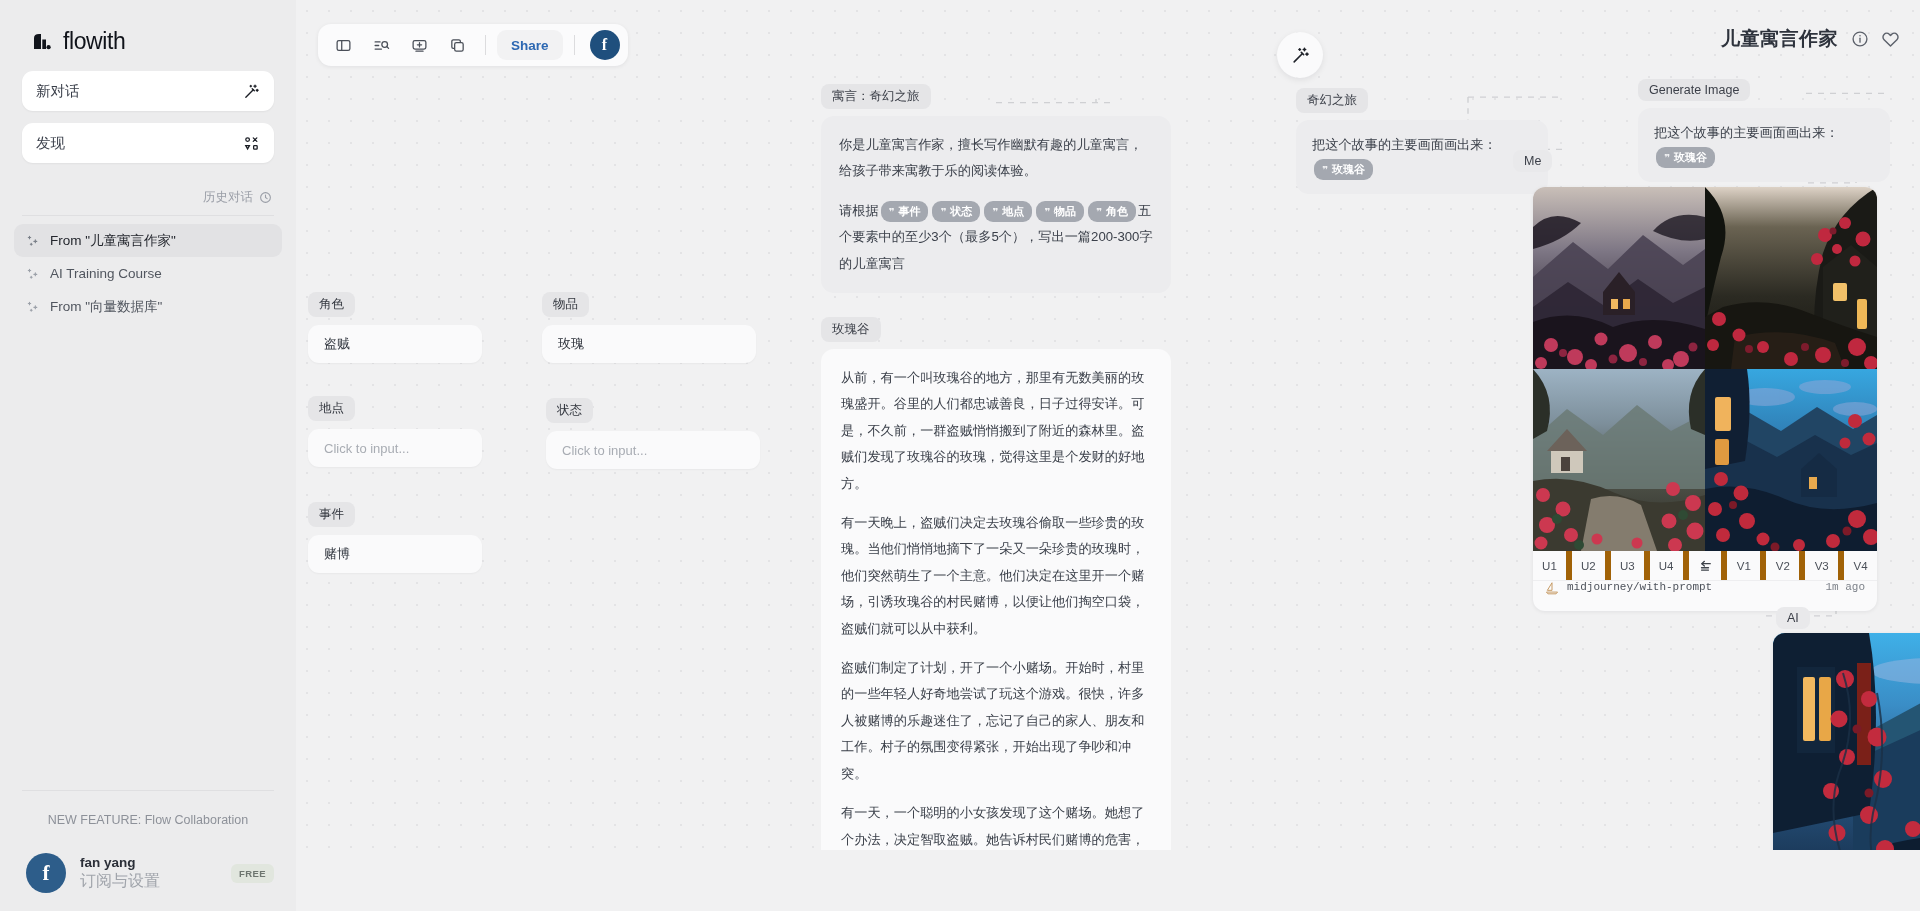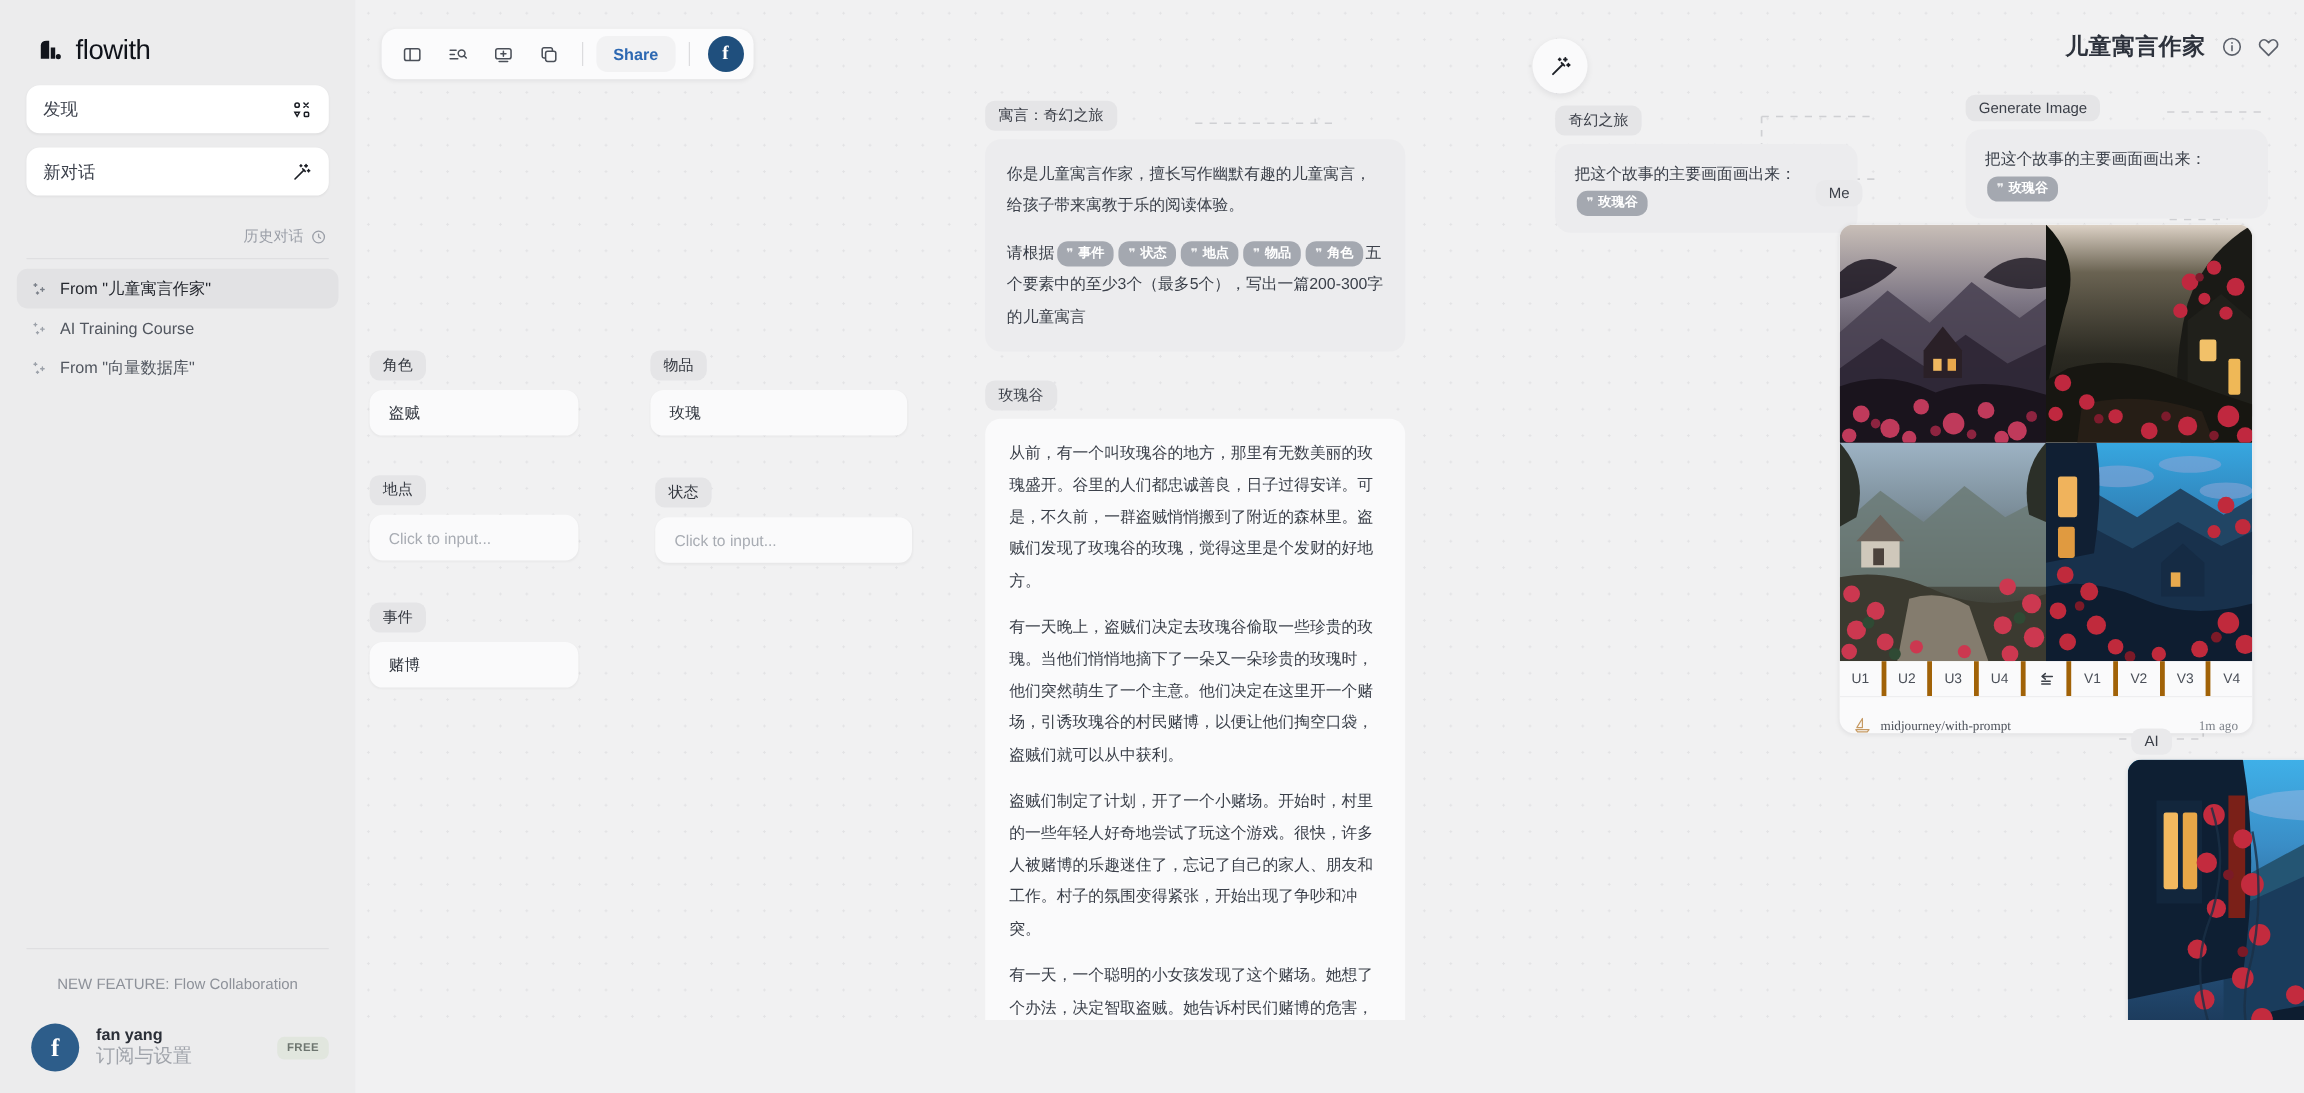--- a/index.html
+++ b/index.html
@@ -144,26 +144,26 @@
   
   .img-card{
     position:absolute; width:344px; background:#fafafb; border-radius:12px;
     overflow:hidden; box-shadow:0 1px 4px rgba(16,19,26,.07);
   }
   .grid2{ display:grid; grid-template-columns:1fr 1fr; grid-template-rows:1fr 1fr; width:344px; height:364px; }
   .cell{ position:relative; overflow:hidden; }
   .ubar{ display:flex; height:30px; align-items:stretch; border-bottom:1px solid #eeeef0; }
   .ubar div{
     flex:1; display:flex; align-items:center; justify-content:center;
-    font-size:11.5px; color:#4a4f58; cursor:pointer; border-right:4px solid #a16207;
+    font-size:11.5px; color:#4a4f58; cursor:pointer; border-right:6px solid #a16207;
   }
   .ubar div:last-child{ border-right:none; }
   .metarow{
-    height:30px; display:flex; align-items:flex-end; padding:0 12px; gap:8px;
-    font-family:Liberation Serif, serif; font-size:11px; color:#4d525b;
+    height:30px; display:flex; align-items:flex-start; padding:0 12px; gap:8px;
+    font-family:Liberation Mono, monospace; font-size:11px; color:#4d525b;
   }
   .metarow .grow{ flex:1; }
   .meta-ago{ color:#7d828a; }
   .small-tag{
     position:absolute; background:#e9e9eb; color:#3b3f48; font-size:12.5px;
     padding:4px 11px; border-radius:8px;
   }
 
   svg{ display:block; }
   .dash{ position:absolute; left:0; top:0; width:100%; height:100%; pointer-events:none; }
@@ -177,43 +177,43 @@
 
     <div class="brand">
       <span class="brand-mark">
         <svg width="26" height="26" viewBox="0 0 26 26">
           <path d="M4 20 L4 9 Q4 5 9 5 L11 5 L11 20 Z" fill="#12151c"></path>
           <path d="M12.3 20 L12.3 10.5 L16 10.5 L16 20 Z" fill="#12151c"></path>
           <circle cx="18.6" cy="18.2" r="2.1" fill="#12151c"></circle>
         </svg>
       </span>
       <span class="brand-name">flowith</span>
-    </div>
-
-    <div class="side-btn">
-      <span class="lbl">发现</span>
-      <span class="ic">
-        <svg width="17" height="17" viewBox="0 0 24 24" fill="none" stroke="#1b1e25" stroke-width="1.8">
-          <circle cx="6.5" cy="6.5" r="2.6"></circle>
-          <path d="M14.5 4 l5 5 M19.5 4 l-5 5" stroke-linecap="round"></path>
-          <path d="M3.9 15 l2.6 4.6 l2.6 -4.6 z"></path>
-          <rect x="15" y="15" width="5" height="5" rx="1"></rect>
-        </svg>
-      </span>
     </div>
 
     <div class="side-btn">
       <span class="lbl">新对话</span>
       <span class="ic">
         <svg width="17" height="17" viewBox="0 0 24 24" fill="none" stroke="#1b1e25" stroke-width="1.9" stroke-linecap="round">
           <path d="M4 20 L14.5 9.5"></path>
             <path d="M13 8 L16 11"></path>
           <path d="M17 3 v3 M15.5 4.5 h3"></path>
             <path d="M20 9 v2.6 M18.7 10.3 h2.6"></path>
             <path d="M11 3.4 v2 M10 4.4 h2"></path>
+        </svg>
+      </span>
+    </div>
+
+    <div class="side-btn">
+      <span class="lbl">发现</span>
+      <span class="ic">
+        <svg width="17" height="17" viewBox="0 0 24 24" fill="none" stroke="#1b1e25" stroke-width="1.8">
+          <circle cx="6.5" cy="6.5" r="2.6"></circle>
+          <path d="M14.5 4 l5 5 M19.5 4 l-5 5" stroke-linecap="round"></path>
+          <path d="M3.9 15 l2.6 4.6 l2.6 -4.6 z"></path>
+          <rect x="15" y="15" width="5" height="5" rx="1"></rect>
         </svg>
       </span>
     </div>
 
     <div class="hist-head">
       <span>历史对话</span>
       <span>
         <svg width="13" height="13" viewBox="0 0 24 24" fill="none" stroke="#9a9ea7" stroke-width="2" stroke-linecap="round">
           <circle cx="12" cy="12" r="9"></circle>
             <path d="M12 7.5 V12 l3 2"></path>

